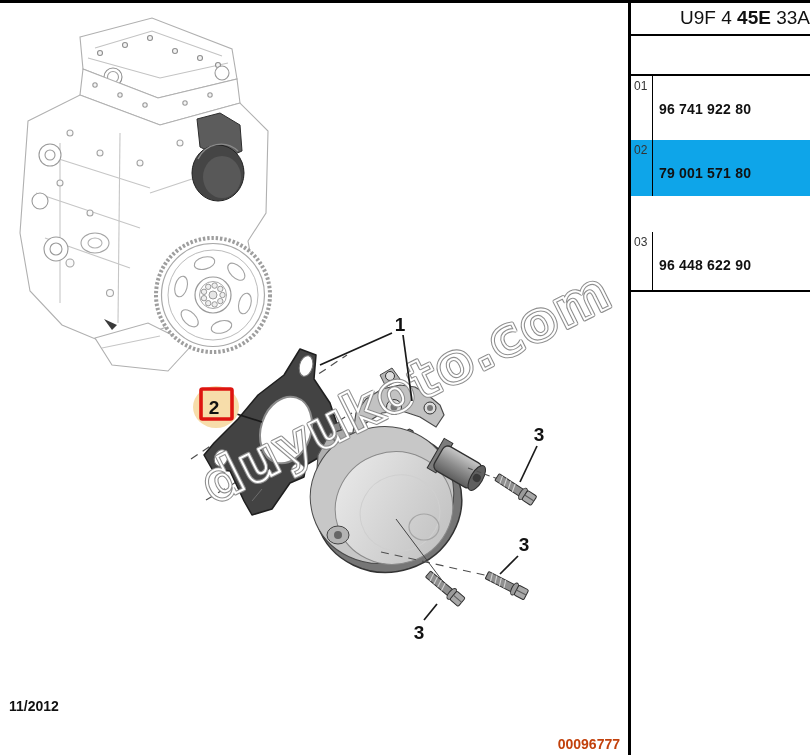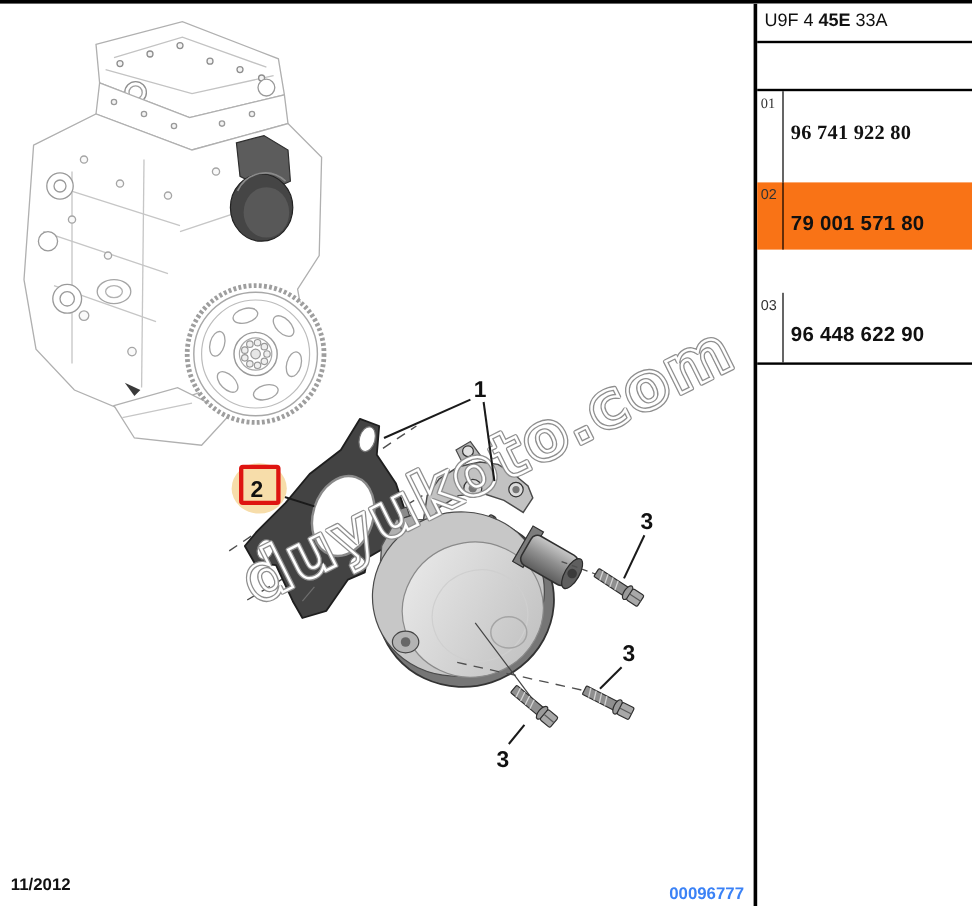--- a/index.html
+++ b/index.html
@@ -8,44 +8,44 @@
     font-family:"Liberation Sans",sans-serif;overflow:hidden;
     border-top:3px solid #000;box-sizing:border-box;
   }
   
   .parts-panel{
     position:absolute;top:0;right:0;width:182px;height:755px;
     border-left:3px solid #000;box-sizing:border-box;background:#fff;
   }
   .code-header{
     height:31px;border-bottom:2px solid #000;
-    font-size:15px;color:#111;line-height:30px;padding-left:6px;
-    white-space:nowrap;overflow:hidden;
+    font-size:19px;color:#111;line-height:30px;padding-left:6px;
+    white-space:nowrap;overflow:hidden;text-align:right;
   }
   .code-header .b{font-weight:bold;}
   .desc-box{height:38px;border-bottom:2px solid #000;}
   .parts-rows{border-bottom:2px solid #000;}
   .part-row{display:flex;}
-  .part-row.h62{height:76px;font-family:Liberation Serif, serif;} .part-row.h56{height:56px;} .part-row.h58{height:58px;margin-top:36px;}
-  .row-highlight{background:#f97316;}
+  .part-row.h62{height:64px;} .part-row.h56{height:56px;} .part-row.h58{height:58px;margin-top:36px;}
+  .row-highlight{background:#0ea5e9;}
   .idx-cell{
     width:22px;border-right:1px solid #000;box-sizing:border-box;
     font-size:12px;color:#333;padding:3px 0 0 3px;
   }
   .num-cell{
-    flex:1;font-size:17px;font-weight:bold;color:#111;
+    flex:1;font-size:14px;font-weight:bold;color:#111;
     padding:25px 0 0 6px;letter-spacing:.2px;white-space:nowrap;
   }
   
   .footer-date{
-    position:absolute;left:9px;top:726px;font-size:14px;font-weight:bold;color:#111;
+    position:absolute;left:9px;top:695px;font-size:14px;font-weight:bold;color:#111;
   }
   .footer-doc{
     position:absolute;left:420px;top:733px;width:200px;text-align:right;
-    font-size:14px;font-weight:bold;color:#3b82f6;
+    font-size:14px;font-weight:bold;color:#c2410c;
   }
   .diagram{position:absolute;left:0;top:0;}
   text.callout{font-family:"Liberation Sans",sans-serif;font-weight:bold;font-size:19px;fill:#111;}
   text.wm{font-family:"DejaVu Sans",sans-serif;font-weight:bold;font-size:54px;letter-spacing:1.5px;}
 </style>
 </head>
 <body>
 
 <div class="page">
 

